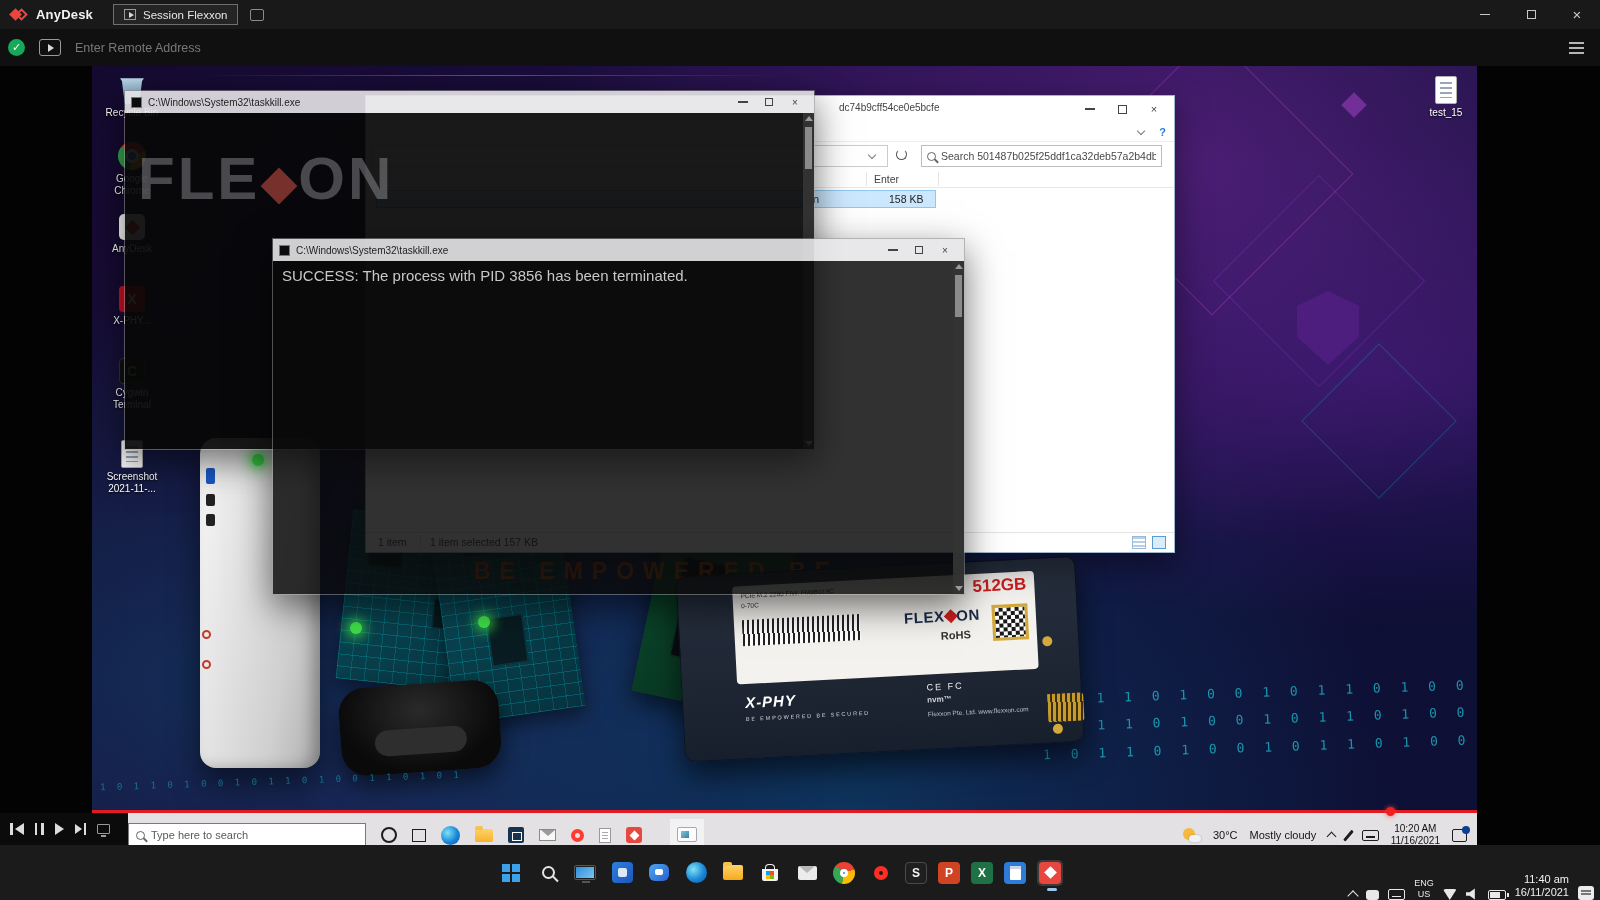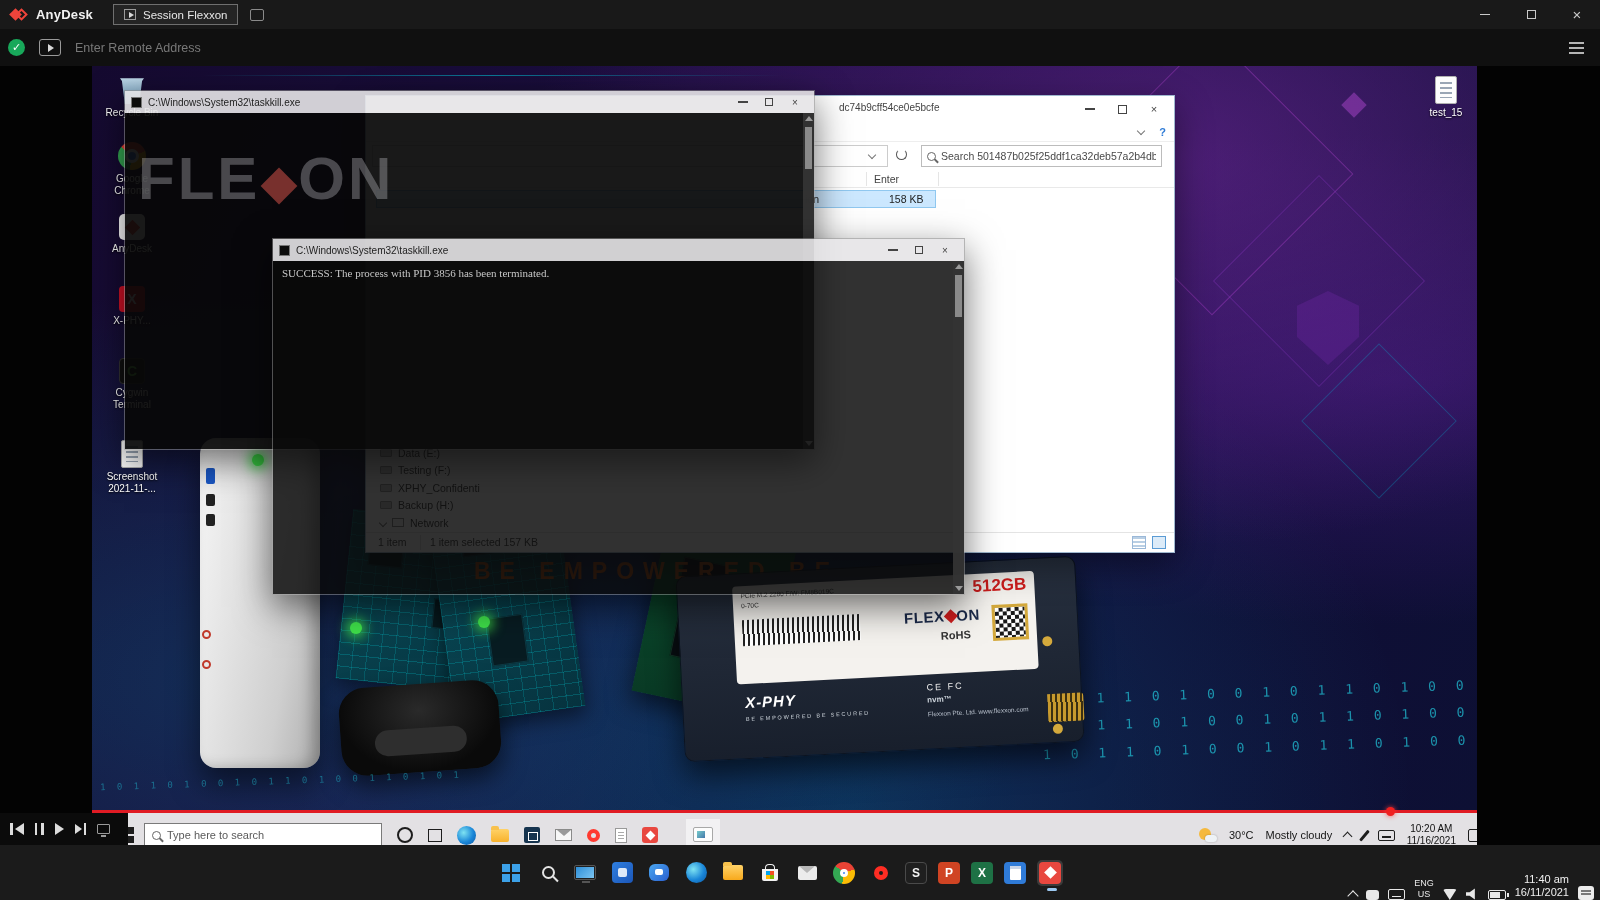--- a/index.html
+++ b/index.html
@@ -97,21 +97,21 @@
 
 
 .cmdwin{position:absolute;border:1px solid rgba(130,130,130,.6);box-shadow:0 12px 34px rgba(0,0,0,.55)}
 .cmd-tb{height:22px;background:rgba(230,228,231,.9);display:flex;align-items:center;padding:0 6px;font-size:10px;color:#222}
 .cmd-ic{width:11px;height:11px;background:#0c0c0c;border:1px solid #777;margin-right:6px}
 .cmd-btns{margin-left:auto;display:flex}
 .cb{width:26px;height:22px;display:flex;align-items:center;justify-content:center;color:#444}
 .cb .gl-min{background:#444}
 .cb .gl-max{border-color:#444;width:8px;height:8px}
 .cmd-body{position:absolute;left:0;right:0;top:22px;bottom:0}
-.cmd-body pre{font-family:Liberation Serif, serif;font-size:11px;color:#c8c8c8;margin:6px 9px;white-space:pre-wrap}
+.cmd-body pre{font-family:Liberation Sans, sans-serif;font-size:15px;color:#c8c8c8;margin:6px 9px;white-space:pre-wrap}
 .sbar{position:absolute;top:0;bottom:0;right:0;width:11px;background:rgba(52,52,52,.95)}
 .sb-thumb{position:absolute;left:2px;top:14px;width:7px;height:42px;background:#8a8a8a}
 .sb-up,.sb-dn{position:absolute;left:2px;width:0;height:0;border:4px solid transparent}
 .sb-up{top:3px;border-bottom:5px solid #9a9a9a;border-top:0}
 .sb-dn{bottom:3px;border-top:5px solid #9a9a9a;border-bottom:0}
 
 
 #expl{position:absolute;left:273px;top:29px;width:810px;height:458px;background:#fff;border:1px solid #9fb8cf;z-index:30;font-size:11px;color:#333;box-shadow:0 12px 34px rgba(0,0,0,.45);overflow:hidden}
 #expl .etb{position:absolute;left:0;top:0;right:0;height:26px;background:#fff}
 #expl .title{position:absolute;left:473px;top:6px;font-size:10px;color:#444;white-space:nowrap}
@@ -141,21 +141,21 @@
 .cv{display:inline-block;width:6px;height:6px;border-right:1.5px solid #777;border-bottom:1.5px solid #777;transform:rotate(45deg)}
 #expl .sbarrow{position:absolute;left:0;right:0;bottom:0;height:20px;border-top:1px solid #e4e4e4;font-size:10.5px;color:#444;background:#fff}
 #expl .sbarrow .s1{position:absolute;left:12px;top:3px}
 #expl .sbarrow .sep{position:absolute;left:54px;top:2px;width:1px;height:15px;background:#e0e0e0}
 #expl .sbarrow .s2{position:absolute;left:64px;top:3px}
 #expl .views{position:absolute;right:8px;top:3px;display:flex;gap:6px}
 .vic{width:14px;height:13px;border:1px solid #9ab8d8;background:repeating-linear-gradient(180deg,#b9cfe4 0 2px,#fff 2px 4px)}
 .vic.sel{border-color:#5a9bd4;background:#dcebf8}
 
 
-#rtb{position:absolute;left:16px;top:747px;width:1385px;height:44px;background:rgba(236,234,237,.96);z-index:70;display:flex;align-items:center}
+#rtb{position:absolute;left:0;top:747px;width:1385px;height:44px;background:rgba(236,234,237,.96);z-index:70;display:flex;align-items:center}
 .win10{position:relative;width:16px;height:16px;margin-left:10px;flex:none}
 .win10 i{position:absolute;width:7px;height:7px;background:#1d1d1d}
 .rt-search{margin-left:10px;width:238px;height:24px;background:#fff;border:1px solid #7a7a7a;display:flex;align-items:center;padding:0 7px;gap:6px;flex:none}
 .rt-search input{flex:1;border:none;outline:none;background:transparent;font-size:11px;color:#333}
 .rt-search input::placeholder{color:#5a5a5a}
 .rt-ic{margin-left:15px;flex:none;display:flex;align-items:center;justify-content:center}
 .cortana{width:16px;height:16px;border:2px solid #1d1d1d;border-radius:50%}
 .tview{width:14px;height:13px;border:1.5px solid #1d1d1d}
 .edgeb{width:19px;height:19px;border-radius:50%;background:radial-gradient(circle at 35% 35%,#7ee3f2,#1a86d8 55%,#0c56a0)}
 .foldr{width:18px;height:13px;background:linear-gradient(180deg,#ffd268,#f8b22c);border-radius:2px;position:relative}
@@ -416,43 +416,20 @@
         </div>
         <div class="hdr">
           <span class="hcol">Enter</span>
           <i style="left:500px"></i>
             <i style="left:572px"></i>
         </div>
         <div class="selrow">
           <span class="nm">ion</span>
           <span class="sz">158 KB</span>
         </div>
-        <div class="tree">
-          <div class="tree-item">
-              <i class="tr-drive"></i>
-              <span>Data (E:)</span>
-            </div>
-          <div class="tree-item">
-              <i class="tr-drive"></i>
-              <span>Testing (F:)</span>
-            </div>
-          <div class="tree-item">
-              <i class="tr-drive"></i>
-              <span>XPHY_Confidenti</span>
-            </div>
-          <div class="tree-item">
-              <i class="tr-drive"></i>
-              <span>Backup (H:)</span>
-            </div>
-          <div class="tree-item">
-              <i class="cv"></i>
-              <i class="tr-net"></i>
-              <span>Network</span>
-            </div>
-        </div>
         <div class="sbarrow">
           <span class="s1">1 item</span>
           <i class="sep"></i>
           <span class="s2">1 item selected   157 KB</span>
           <span class="views">
             <i class="vic"></i>
             <i class="vic sel"></i>
           </span>
         </div>
       </div>

